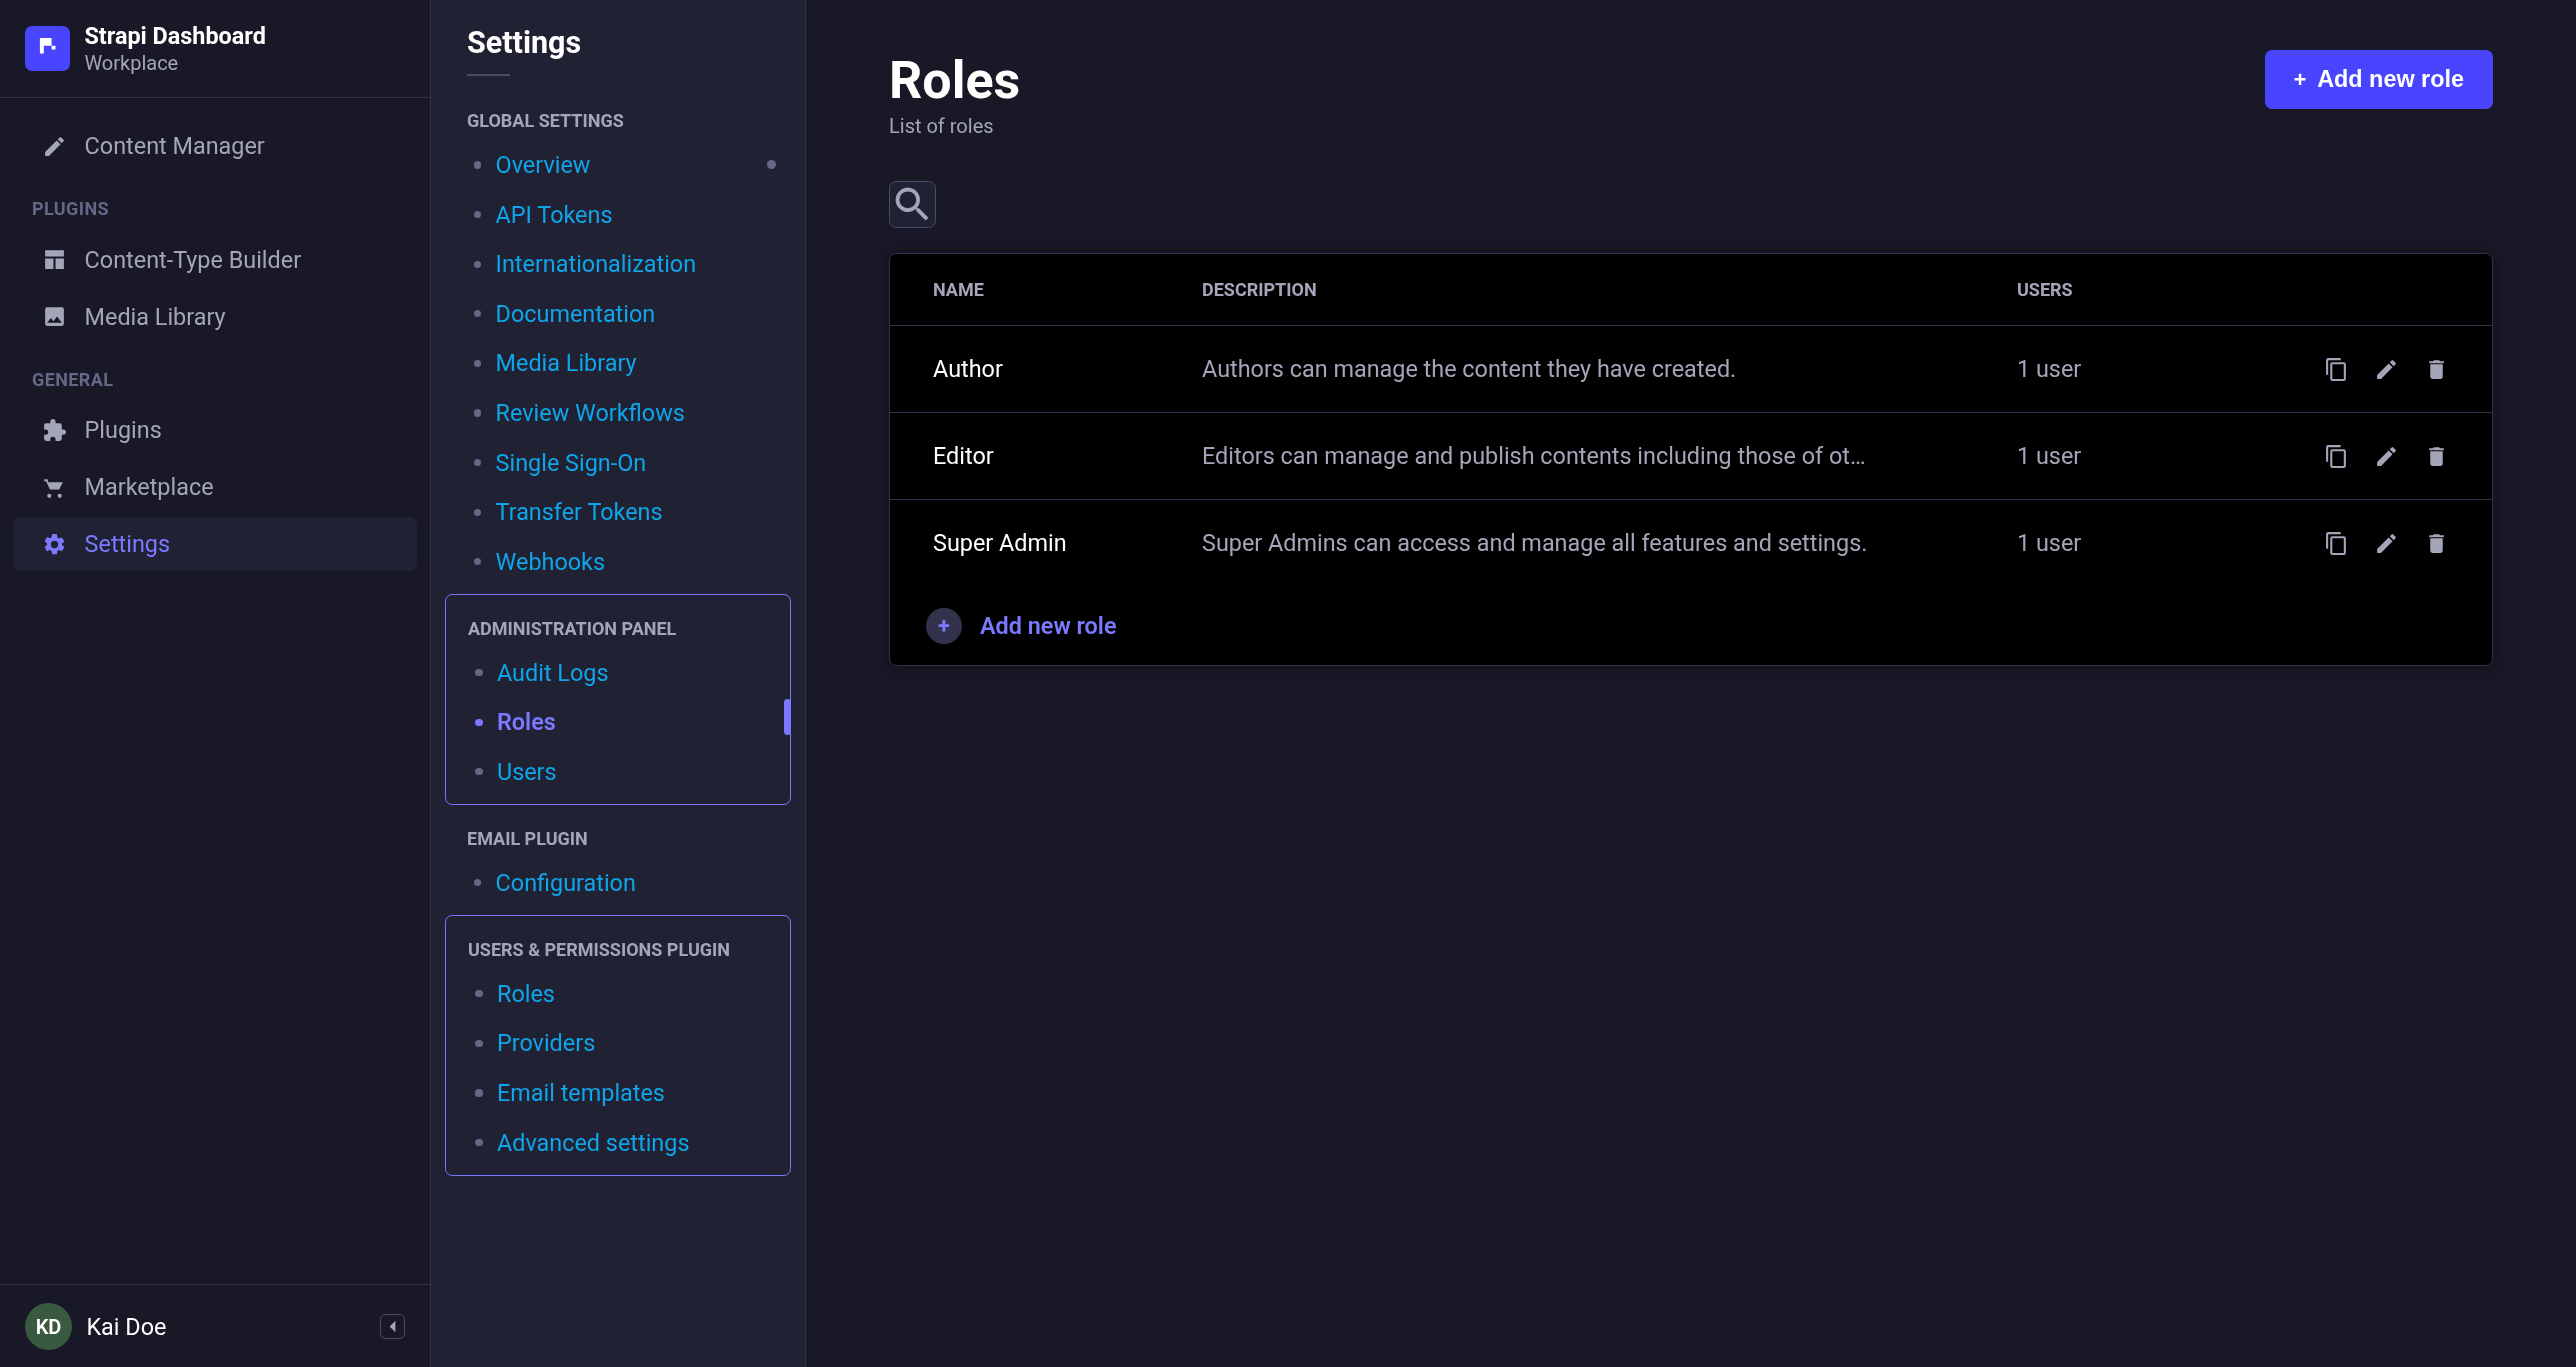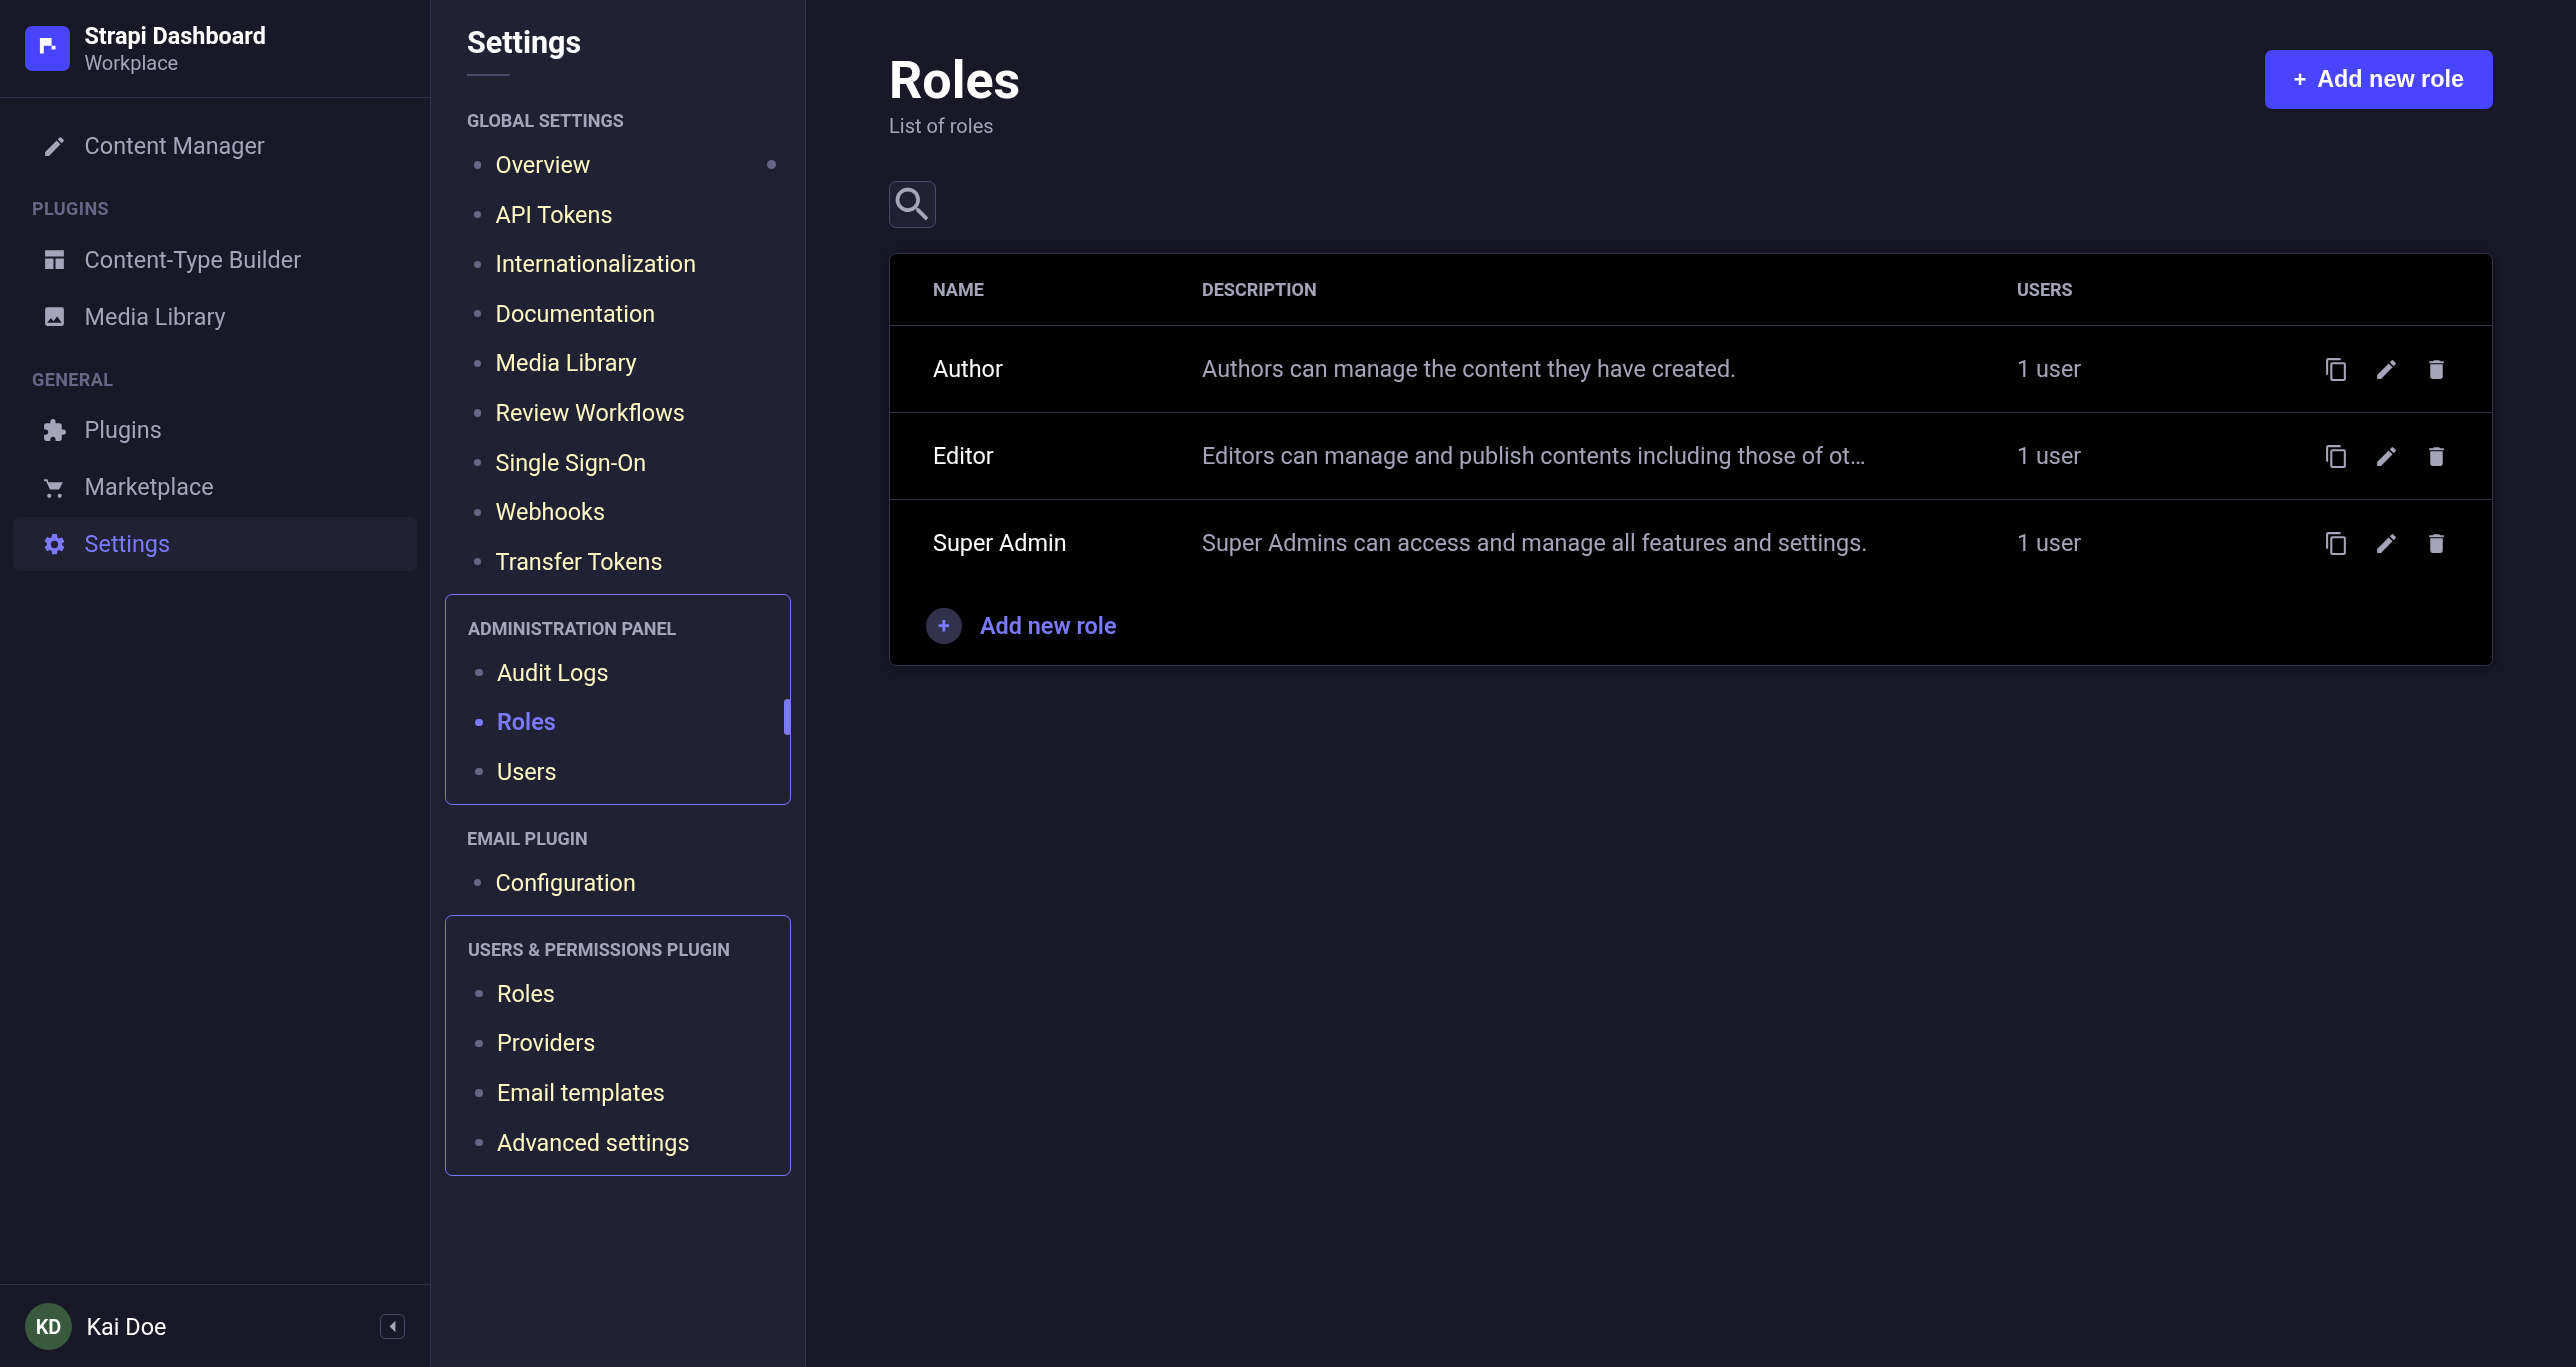--- a/index.html
+++ b/index.html
@@ -121,21 +121,21 @@
   text-transform: uppercase;
   padding: 16px 36px 9px;
 }
 .sub-item {
   display: flex;
   align-items: center;
   padding: 10.8px 43px;
   gap: 14.4px;
   cursor: pointer;
   font-size: 23.4px;
-  color: #fef9c3;
+  color: #0ea5e9;
   position: relative;
 }
 .sub-item.active { color: #7b79ff; font-weight: 600; }
 .sub-bullet {
   width: 7.2px;
   height: 7.2px;
   border-radius: 50%;
   background: #666687;
   flex-shrink: 0;
 }
@@ -383,25 +383,25 @@
   <div class="sub-item">
       <span class="sub-bullet"></span>
       <span>Review Workflows</span>
     </div>
   <div class="sub-item">
       <span class="sub-bullet"></span>
       <span>Single Sign-On</span>
     </div>
   <div class="sub-item">
       <span class="sub-bullet"></span>
+      <span>Transfer Tokens</span>
+    </div>
+  <div class="sub-item">
+      <span class="sub-bullet"></span>
       <span>Webhooks</span>
-    </div>
-  <div class="sub-item">
-      <span class="sub-bullet"></span>
-      <span>Transfer Tokens</span>
     </div>
 
   <div class="highlight-box">
     <div class="active-indicator"></div>
     <div class="sub-section-label">Administration Panel</div>
     <div class="sub-item">
         <span class="sub-bullet"></span>
         <span>Audit Logs</span>
       </div>
     <div class="sub-item active">

